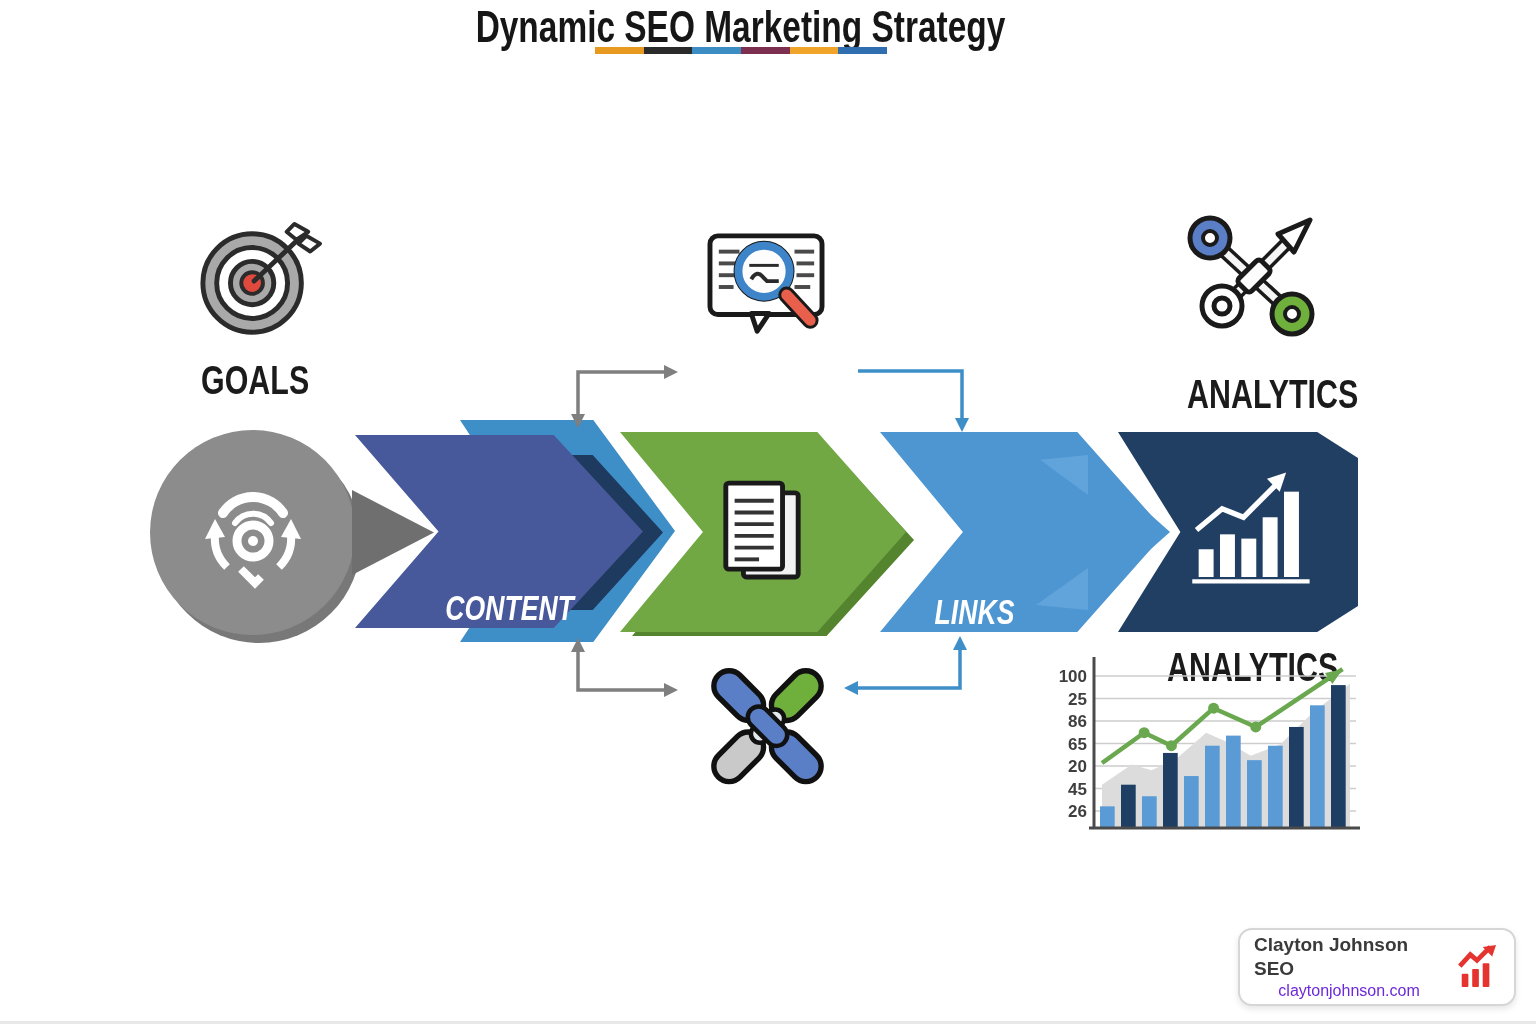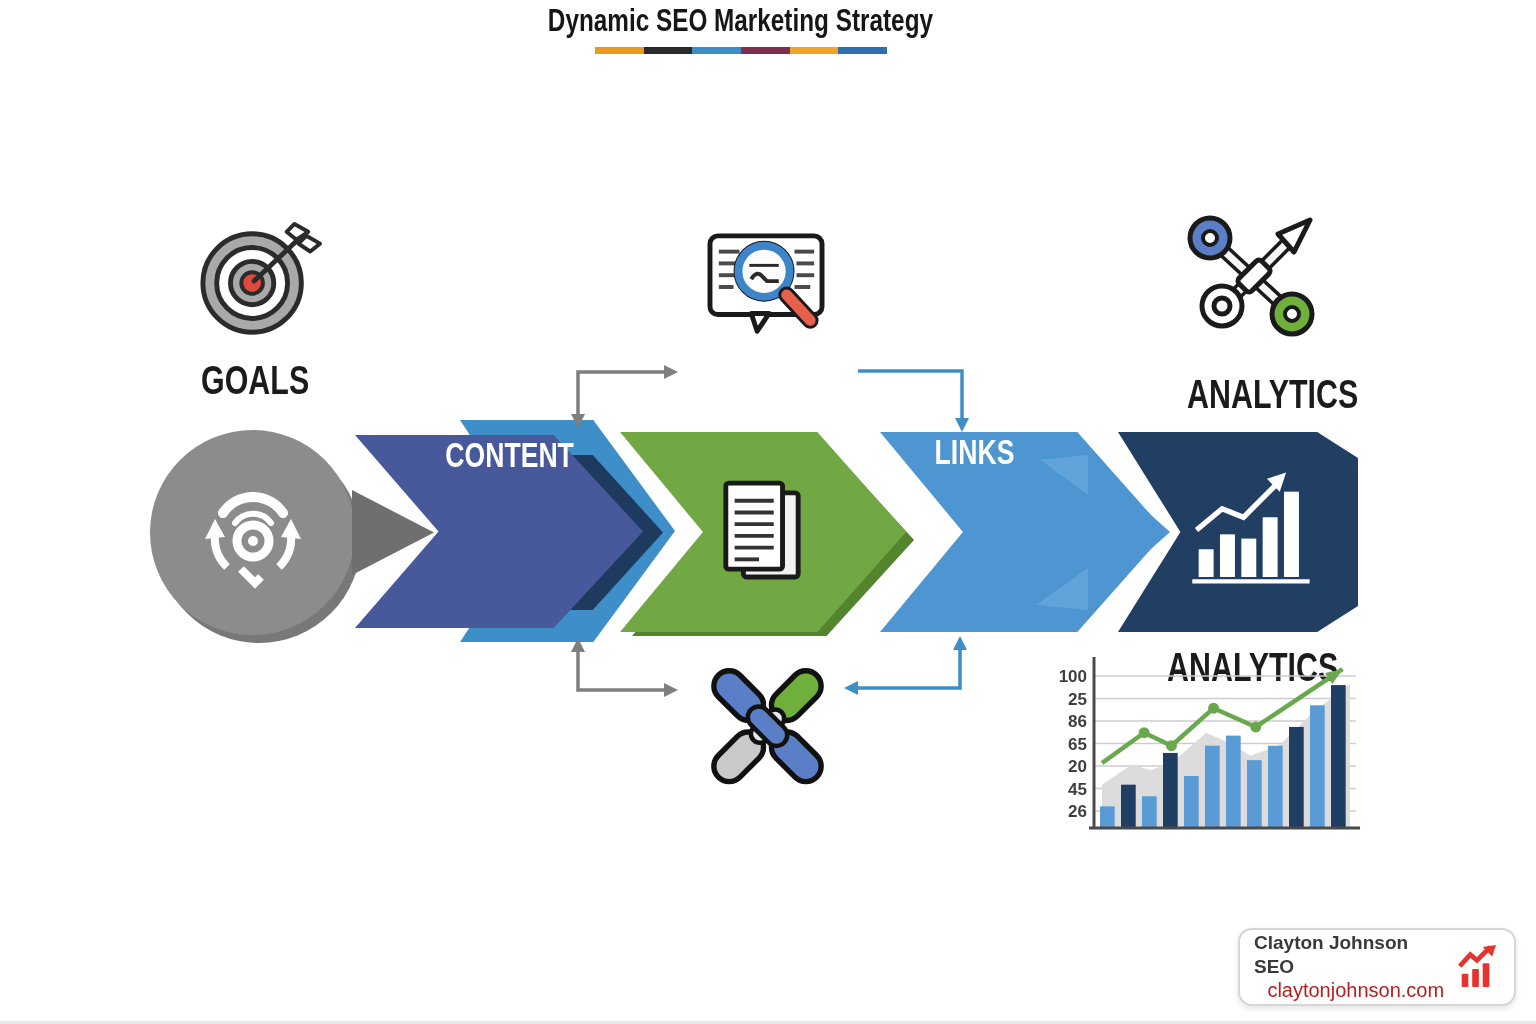--- a/index.html
+++ b/index.html
@@ -1,44 +1,44 @@
 <!DOCTYPE html>
 <html><head>
 <meta charset="utf-8">
 <style>
   html,body{margin:0;padding:0;background:#fff;}
   .canvas{position:relative;width:1536px;height:1024px;background:#fff;overflow:hidden;
           font-family:"Liberation Sans", sans-serif;}
   .abs{position:absolute;}
   .cond{display:inline-block;transform:scaleX(.76);transform-origin:center;white-space:nowrap;}
   
-  .title{left:300px;top:2px;width:880px;text-align:center;font-weight:bold;font-size:32px;
+  .title{left:300px;top:2px;width:880px;text-align:center;font-weight:bold;font-size:44px;
          color:#161616;letter-spacing:0;}
   .title-underline{left:595px;top:47px;width:292px;height:7px;display:flex;}
   .title-underline span{flex:1;height:100%;}
   
   .seclabel{font-weight:bold;font-size:40px;color:#1b1b1b;text-align:center;}
   
   .chev{position:absolute;clip-path:polygon(0 0,69% 0,100% 50%,69% 100%,0 100%,29% 50%);}
   .tri-r{position:absolute;clip-path:polygon(0 0,100% 50%,0 100%);}
-  .node-label{position:absolute;display:flex;align-items:flex-start;justify-content:center;
-              color:#fff;font-weight:bold;font-size:35px;}
+  .node-label{position:absolute;display:flex;align-items:flex-end;justify-content:center;
+              color:#fff;font-weight:bold;font-size:35px;font-style:italic;}
   
   .gcshadow{left:157px;top:439px;width:204px;height:204px;border-radius:50%;background:#787878;}
   .gcircle{left:150px;top:430px;width:205px;height:205px;border-radius:50%;background:#8c8c8c;
            display:flex;align-items:center;justify-content:center;}
   
   .chart-wrap{left:1052px;top:652px;width:318px;height:192px;}
   
   .badge{left:1238px;top:928px;width:278px;height:78px;background:#fff;border:2px solid #d6d6d6;
          border-radius:14px;box-shadow:0 3px 6px rgba(0,0,0,.10);display:flex;align-items:center;
          justify-content:flex-end;gap:12px;padding:0 14px;box-sizing:border-box;}
-  .badge .txt{display:flex;flex-direction:column;align-items:flex-end;line-height:1.25;}
+  .badge .txt{display:flex;flex-direction:column;align-items:center;line-height:1.25;}
   .badge .t1{font-weight:bold;font-size:19px;color:#3a3a3a;}
-  .badge .t2{font-size:20px;color:#b91c1c;}
+  .badge .t2{font-size:16px;color:#6d28d9;}
   .footline{left:0;bottom:0;width:100%;height:3px;background:#dcdcdc;opacity:.65;}
 </style>
 </head>
 <body>
 
 <div class="canvas">
 
   <div class="abs title">
     <span class="cond">Dynamic SEO Marketing Strategy</span>
   </div>

